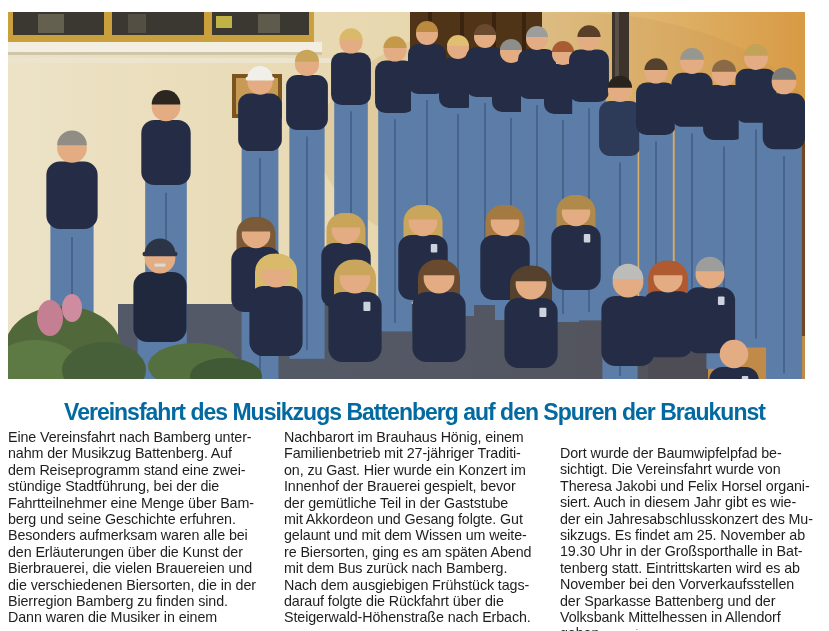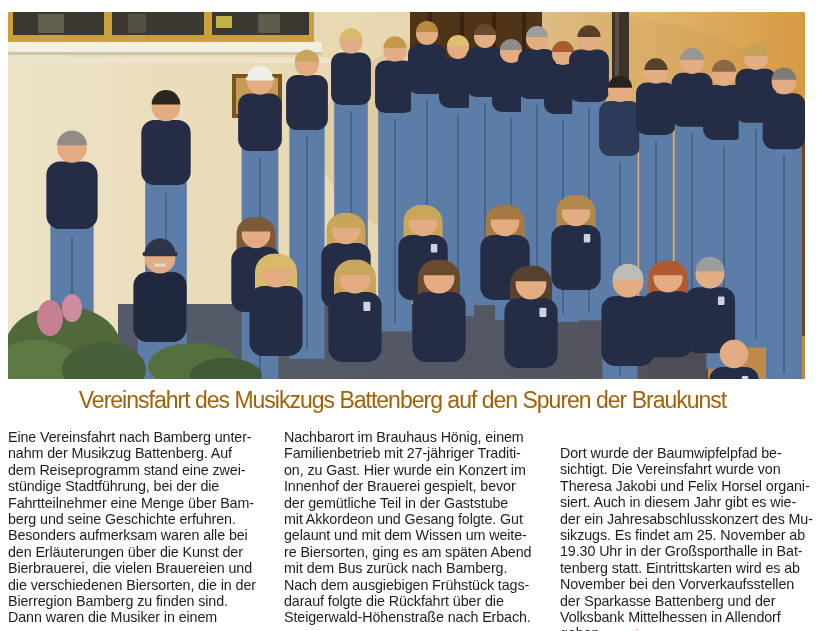--- a/index.html
+++ b/index.html
@@ -3,22 +3,22 @@
 <meta charset="utf-8">
 <style>
   html,body{margin:0;padding:0;background:#ffffff;}
   .page{
     position:relative;width:829px;height:631px;background:#ffffff;overflow:hidden;
     font-family:"Liberation Sans",sans-serif;
   }
   .photo-wrap{position:absolute;left:8px;top:12px;width:797px;height:367px;}
   .photo-wrap svg{display:block;width:797px;height:367px;}
   .headline{
-    position:absolute;left:0;top:387px;width:805px;margin:0;text-align:center;
-    font-size:23px;font-weight:400;letter-spacing:-1px;color:#a16207;white-space:nowrap;
+    position:absolute;left:0;top:387px;width:805px;margin:12px;text-align:center;
+    font-size:23px;font-weight:700;letter-spacing:-1px;color:#0369a1;white-space:nowrap;
   }
   .cols{position:absolute;left:8px;top:429px;display:flex;gap:14px;}
   .col{width:262px;}
   .col:last-child{width:265px;margin-top:16px;}
   .coltext{
     white-space:pre;font-size:14.3px;line-height:16.4px;color:#1e1e1e;letter-spacing:-0.1px;
   }
   .lastline{
     display:flex;align-items:baseline;gap:20px;height:16.4px;
     font-size:14.3px;line-height:16.4px;color:#1e1e1e;letter-spacing:-0.1px;text-align:center;

